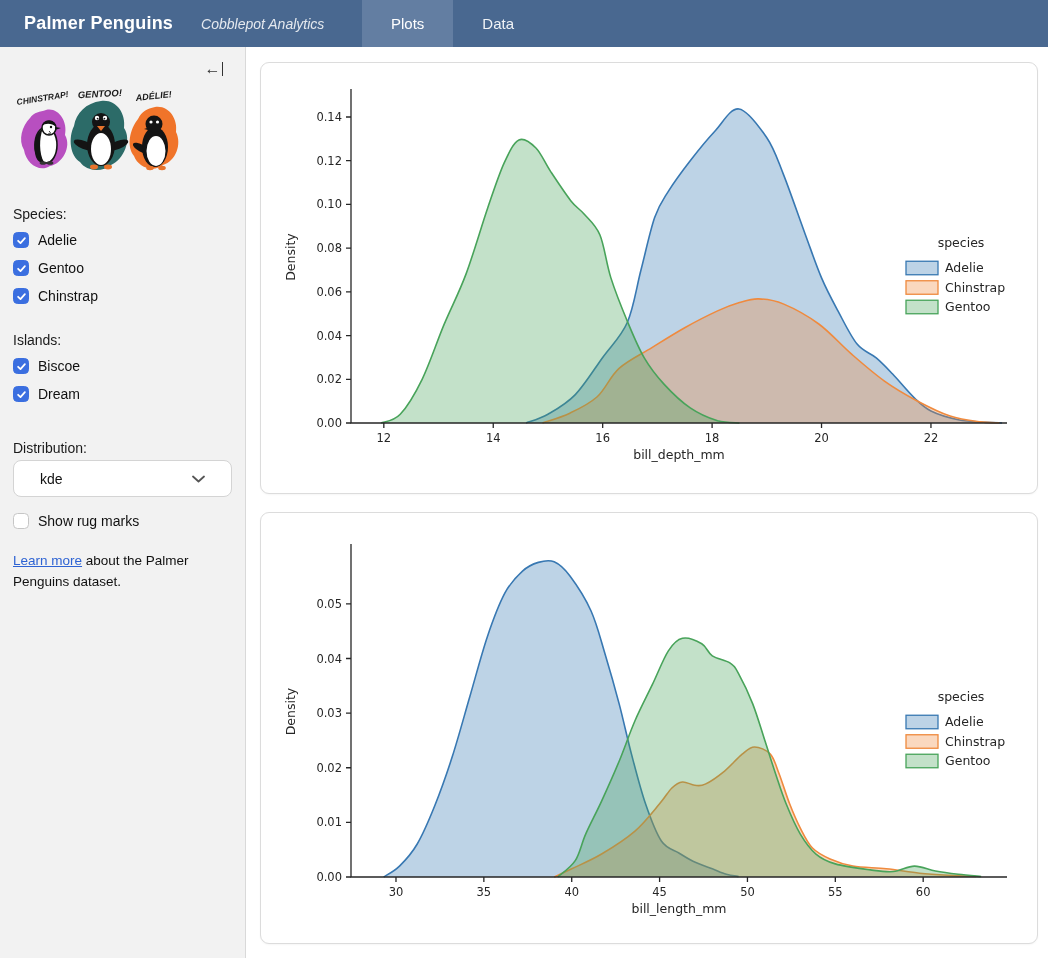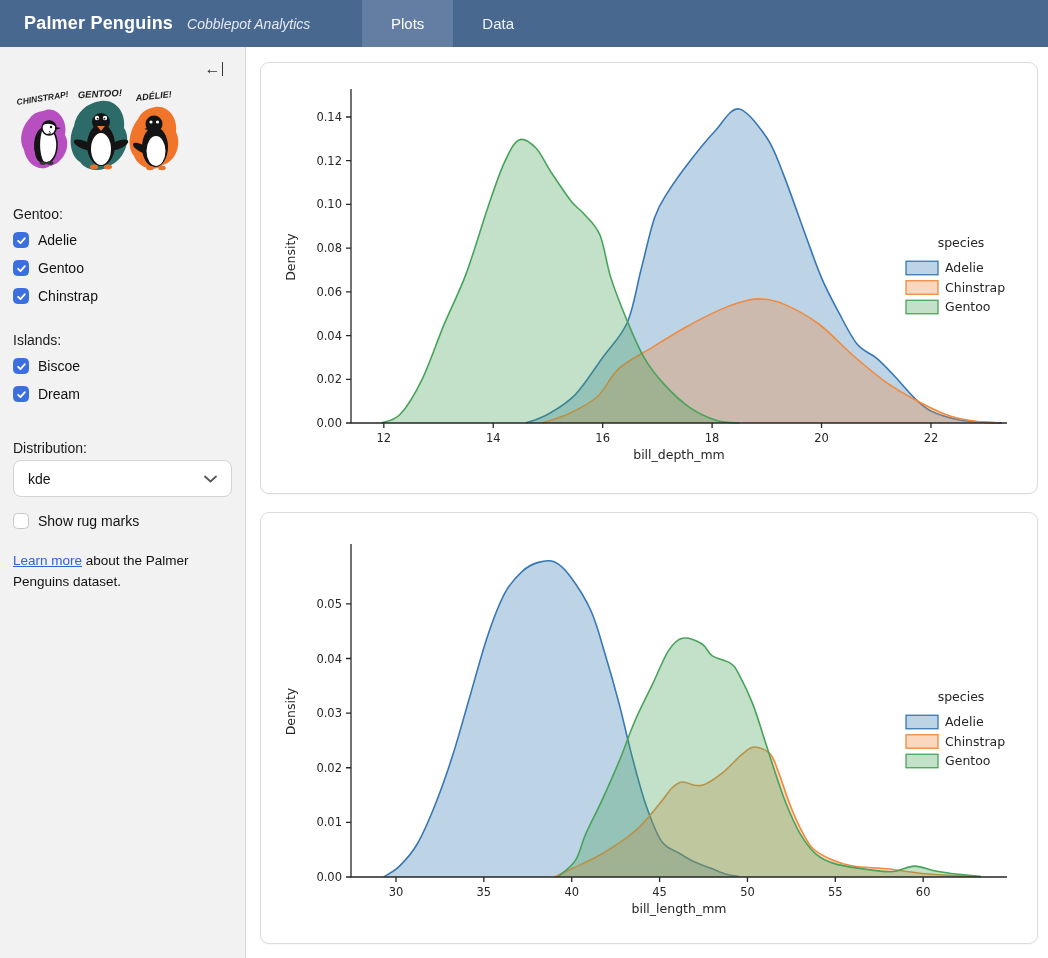--- a/index.html
+++ b/index.html
@@ -1,21 +1,21 @@
 <!DOCTYPE html>
 <html><head>
 <meta charset="utf-8">
 <style>
   * { margin:0; padding:0; box-sizing:border-box; }
   html,body { width:1048px; height:958px; overflow:hidden; background:#fff;
               font-family:"Liberation Sans", sans-serif; }
 
   
   .navbar { position:relative; width:1048px; height:47px; background:#496890; }
-  .brand { position:absolute; left:24px; top:0; height:47px; display:flex; align-items:center; gap:14px; }
+  .brand { position:absolute; left:24px; top:0; height:47px; display:flex; align-items:center; gap:28px; }
   .brand-title { color:#fff; font-size:18px; font-weight:700; letter-spacing:.2px; }
   .brand-sub { color:rgba(255,255,255,.85); font-size:14px;font-style:italic; }
   .nav-tabs { position:absolute; left:362px; top:0; height:47px; display:flex; }
   .tab { height:47px; display:flex; align-items:center; padding:0 29px;
          color:rgba(255,255,255,.92); font-size:15px; cursor:pointer; }
   .tab.checked { background:#637ea2; color:#fff; }
 
   
   .layout { display:flex; width:1048px; height:911px; }
   .sidebar { position:relative; width:246px; height:911px; background:#f2f2f2;
@@ -30,21 +30,21 @@
   .section-label { font-size:14px; color:#1a1a1a; margin-top:22px; margin-bottom:4px; }
   .check-row { display:flex; align-items:center; gap:9px; padding:6px 0; cursor:pointer; }
   .cb { width:16px; height:16px; border-radius:4.5px; border:1px solid #c6c6c6; background:#fff;
         display:flex; align-items:center; justify-content:center; flex:none; }
   .cb.checked { background:#3b6fe0; border-color:#3b6fe0; }
   .cb svg { display:none; width:11px; height:11px; }
   .cb.checked svg { display:block; }
   .cb-label { font-size:14px; color:#111; }
   .select-box { margin-top:4px; width:219px; height:37px; background:#fff; border:1px solid #d4d4d4;
                 border-radius:8px; display:flex; align-items:center; justify-content:space-between;
-                padding:0 14px; cursor:pointer; }
+                padding:0 26px; cursor:pointer; }
   .select-value { font-size:14px; color:#111; }
   .footer-note { margin-top:16px; width:200px; font-size:13.5px; color:#111; line-height:1.55; }
   .footer-note a { color:#2e63d3; text-decoration:underline; cursor:pointer; }
 
   
   .card { width:778px; height:432px; margin-left:14px; background:#fff;
           border:1px solid #dcdcdc; border-radius:9px; box-shadow:0 1px 2px rgba(0,0,0,.04); overflow:hidden; }
   .card-1 { margin-top:15px; }
   .card-2 { margin-top:18px; }
   .chart-svg { display:block; width:776px; height:430px;
@@ -117,21 +117,21 @@
         <ellipse cx="137" cy="80" rx="3.8" ry="2.2" fill="#e8742c"></ellipse>
         <ellipse cx="149" cy="80" rx="3.8" ry="2.2" fill="#e8742c"></ellipse>
       </g>
 
       <text x="30" y="13" transform="rotate(-9 30 13)" font-size="8.5" font-weight="bold" font-style="italic" fill="#1a1a1a" text-anchor="middle">CHINSTRAP!</text>
       <text x="87" y="9" transform="rotate(-3 87 9)" font-size="9.5" font-weight="bold" font-style="italic" fill="#1a1a1a" text-anchor="middle">GENTOO!</text>
       <text x="141" y="11" transform="rotate(-6 141 11)" font-size="9" font-weight="bold" font-style="italic" fill="#1a1a1a" text-anchor="middle">ADÉLIE!</text>
     </svg>
 
     
-    <div class="section-label">Gentoo:</div>
+    <div class="section-label">Species:</div>
     <div class="check-row">
       <span class="cb checked">
         <svg viewBox="0 0 12 12">
             <polyline points="2.3,6.3 4.9,8.9 9.7,3.4" fill="none" stroke="#fff" stroke-width="1.9" stroke-linecap="round" stroke-linejoin="round"></polyline>
           </svg>
       </span>
       <span class="cb-label">Adelie</span>
     </div>
     <div class="check-row">
       <span class="cb checked">

